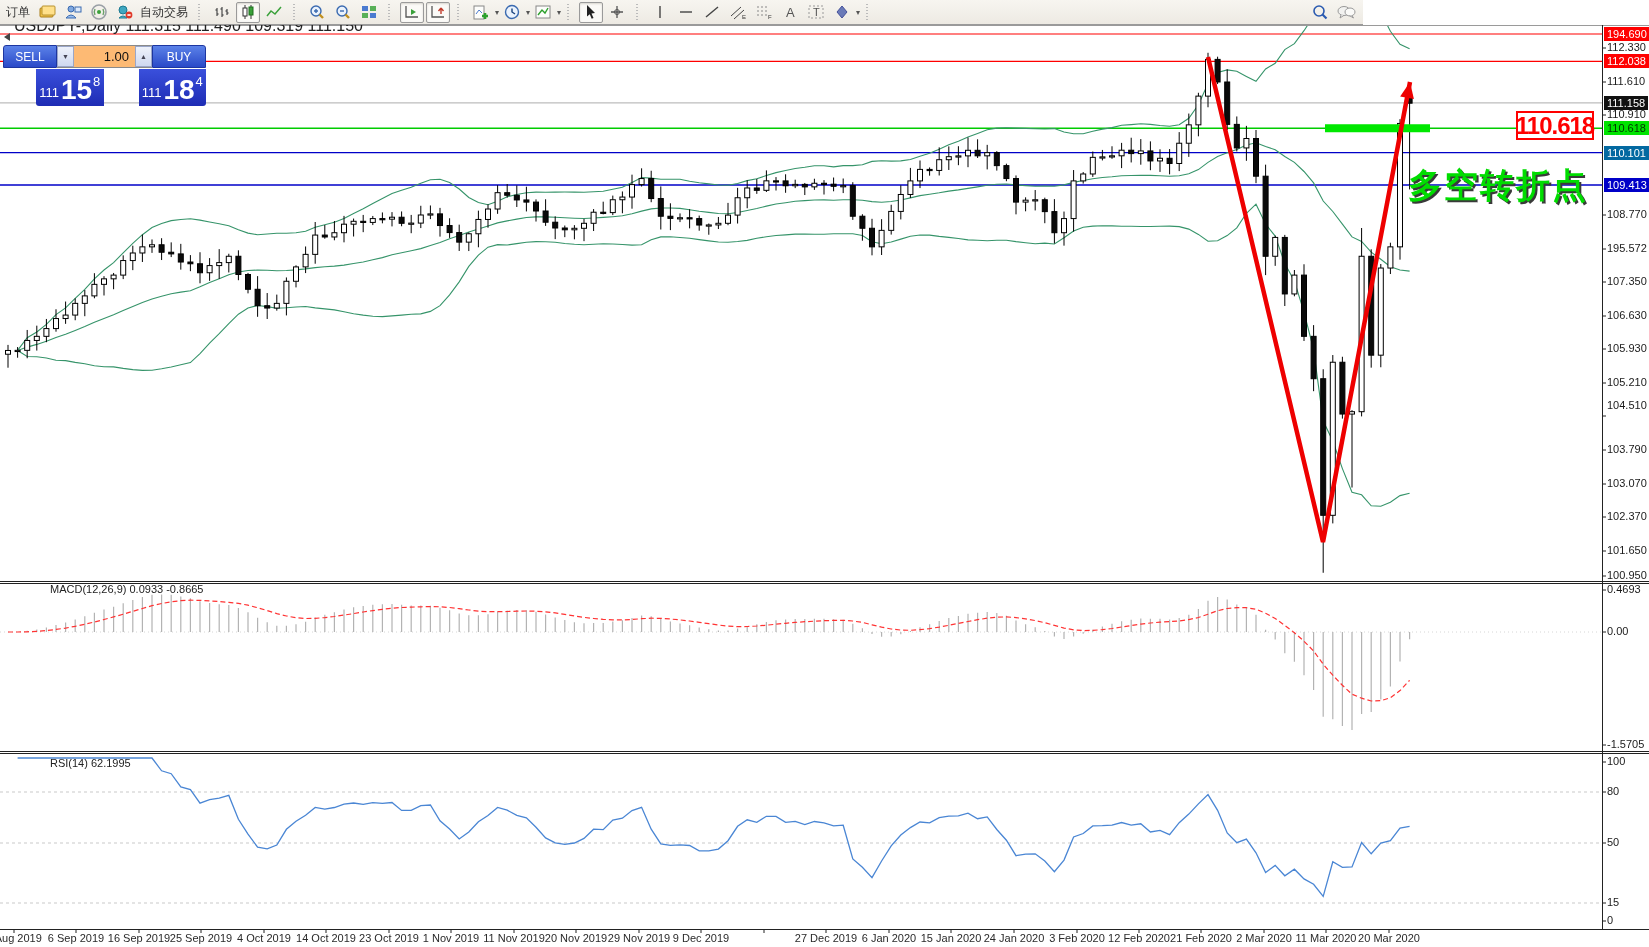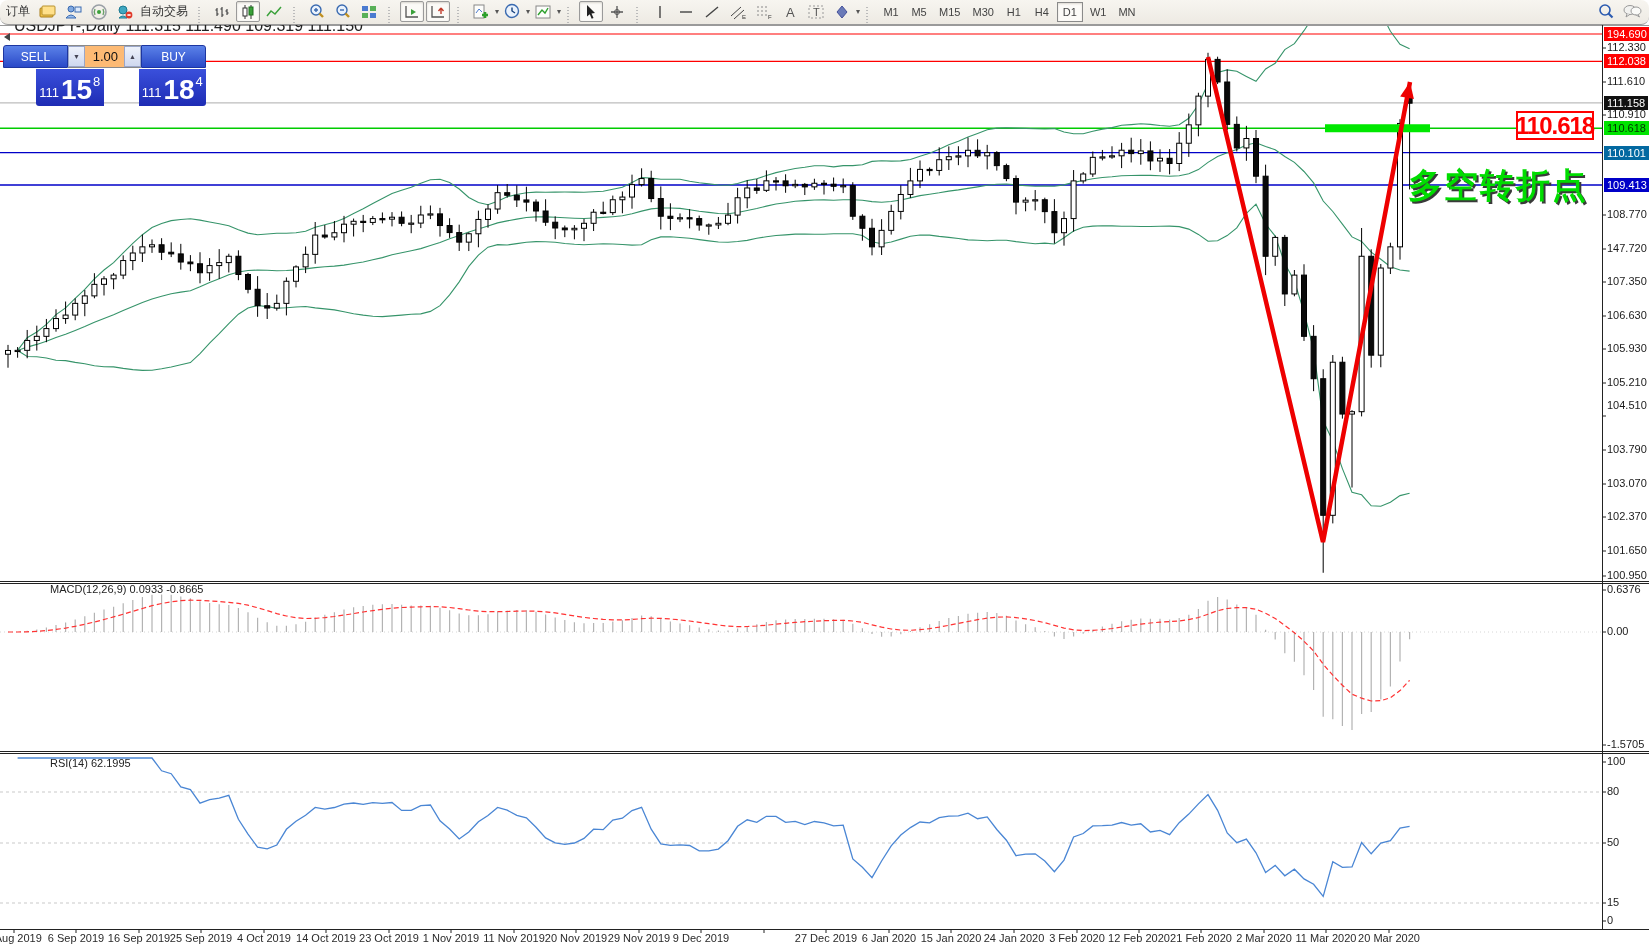--- a/index.html
+++ b/index.html
@@ -1,21 +1,21 @@
 <!DOCTYPE html>
 <html><head>
 <meta charset="utf-8">
 <style>
   * { margin:0; padding:0; box-sizing:border-box; }
   html,body { width:1649px; height:947px; overflow:hidden; background:#fff;
               font-family:"Liberation Sans", sans-serif; }
   
-  .toolbar { position:absolute; left:0; top:0; width:1649px; height:25px;
+  .toolbar { position:absolute; left:0; top:0; width:1363px; height:25px;
              background:linear-gradient(#f7f5f0,#edeae3); border-bottom:1px solid #9a9a9a;
-             display:flex; align-items:flex-end; font-size:12px; color:#333; z-index:40;border-radius:8px; }
+             display:flex; align-items:center; font-size:12px; color:#333; z-index:40; }
   .tgroup { display:flex; align-items:center; height:25px; padding:0 4px; }
   .grip { width:5px; height:17px; margin:0 3px 0 1px;
           background:repeating-linear-gradient(#bbb 0 1px, transparent 1px 3px);
           background-size:2px 100%; background-repeat:no-repeat; background-position:1px 0; }
   .tbtn { width:24px; height:21px; display:flex; align-items:center; justify-content:center;
           border:1px solid transparent; border-radius:2px; margin:0 1px; }
   .tbtn.active { border:1px solid #9a9a9a; background:#fbfaf7; box-shadow:inset 0 1px 2px #d8d5ce; }
   .tbtn svg { display:block; }
   .caret { font-size:8px; color:#555; margin-left:1px; }
   .tlabel { margin:0 4px 0 2px; white-space:nowrap; }
@@ -24,21 +24,21 @@
   .tf-btn.active { border:1px solid #8a8a8a; background:#fcfbf8; box-shadow:inset 0 1px 2px #ddd9d2; }
   .spacer { flex:1; }
   
   #chart-svg { position:absolute; left:0; top:0; z-index:1; }
   .chart-title { position:absolute; left:14px; top:17px; font-size:16px; color:#222; z-index:5; white-space:nowrap; }
   .collapse-tri { position:absolute; left:4px; top:33px; width:0; height:0; z-index:6;
                   border-top:4px solid transparent; border-bottom:4px solid transparent; border-right:6px solid #444; }
   
   .trade-panel { position:absolute; left:3px; top:45px; width:203px; z-index:30; }
   .tp-row1 { display:flex; height:23px; }
-  .tp-btn { width:65px; color:#fff; font-size:12px; display:flex; align-items:center; justify-content:center;
+  .tp-btn { width:54px; color:#fff; font-size:12px; display:flex; align-items:center; justify-content:center;
             background:linear-gradient(#5b82e8,#2a49c8); border:1px solid #1d36a0; }
   .tp-sell { border-radius:3px 0 0 0; }
   .tp-buy  { border-radius:0 3px 0 0; }
   .tp-spin { flex:1; display:flex; border-top:1px solid #8a8a8a; border-bottom:1px solid #8a8a8a; background:#fdba74; }
   .tp-step { width:17px; background:linear-gradient(#eef2fb,#cfd8ef); border:1px solid #9aa6c8;
              font-size:7px; color:#445; display:flex; align-items:center; justify-content:center; }
   .tp-vol  { flex:1; font-size:13px; color:#111; display:flex; align-items:center; justify-content:flex-end; padding-right:6px; }
   .tp-row2 { display:flex; height:37px; margin-top:1px; }
   .tp-price { width:100px; background:linear-gradient(#3a50dc,#1e2cb4); color:#fff; display:flex;
               align-items:flex-end; justify-content:center; padding-bottom:3px;margin-left:33px; }
@@ -777,31 +777,20 @@
         </svg>
       </span>
     <span class="tbtn">
       <svg width="16" height="16">
           <path d="M8 2 L13 8 L8 14 L3 8 Z" fill="#6a7ab8" stroke="#44509a"></path>
         </svg>
       </span>
     <span class="caret">▾</span>
   </div>
   <span class="grip"></span>
-  <div class="tgroup" id="tf-group">
-      <span class="tf-btn">M1</span>
-      <span class="tf-btn">M5</span>
-      <span class="tf-btn">M15</span>
-      <span class="tf-btn">M30</span>
-      <span class="tf-btn">H1</span>
-      <span class="tf-btn">H4</span>
-      <span class="tf-btn active">D1</span>
-      <span class="tf-btn">W1</span>
-      <span class="tf-btn">MN</span>
-    </div>
   <span class="spacer"></span>
   <div class="tgroup">
     <span class="tbtn">
       <svg width="18" height="17">
           <circle cx="8" cy="7" r="5" fill="none" stroke="#2a5ab0" stroke-width="1.6"></circle>
           <line x1="11.5" y1="10.5" x2="15.5" y2="14.5" stroke="#2a5ab0" stroke-width="2.2"></line>
         </svg>
       </span>
     <span class="tbtn">
       <svg width="20" height="17">
@@ -845,38 +834,38 @@
 <div class="ind-label" style="top:757px">RSI(14) 62.1995</div>
 
 <div class="callout">110.618</div>
 <div class="cn-note">多空转折点</div>
 
 <div id="axis-box">
     <div class="axis-label" style="top: 41px;">112.330</div>
     <div class="axis-label" style="top: 75px;">111.610</div>
     <div class="axis-label" style="top: 108px;">110.910</div>
     <div class="axis-label" style="top: 208px;">108.770</div>
-    <div class="axis-label" style="top: 242px;">147.720</div>
+    <div class="axis-label" style="top: 242px;">195.572</div>
     <div class="axis-label" style="top: 275px;">107.350</div>
     <div class="axis-label" style="top: 309px;">106.630</div>
     <div class="axis-label" style="top: 342px;">105.930</div>
     <div class="axis-label" style="top: 376px;">105.210</div>
     <div class="axis-label" style="top: 399px;">104.510</div>
     <div class="axis-label" style="top: 443px;">103.790</div>
     <div class="axis-label" style="top: 477px;">103.070</div>
     <div class="axis-label" style="top: 510px;">102.370</div>
     <div class="axis-label" style="top: 544px;">101.650</div>
     <div class="axis-label" style="top: 569px;">100.950</div>
     <div class="axis-badge" style="top: 27px; background: rgb(255, 0, 0); color: rgb(255, 255, 255);">194.690</div>
     <div class="axis-badge" style="top: 54px; background: rgb(255, 0, 0); color: rgb(255, 255, 255);">112.038</div>
     <div class="axis-badge" style="top: 96px; background: rgb(17, 17, 17); color: rgb(255, 255, 255);">111.158</div>
     <div class="axis-badge" style="top: 121px; background: rgb(0, 228, 0); color: rgb(0, 51, 0);">110.618</div>
     <div class="axis-badge" style="top: 146px; background: #0369a1; color: rgb(255, 255, 255);">110.101</div>
     <div class="axis-badge" style="top: 178px; background: rgb(0, 0, 200); color: rgb(255, 255, 255);">109.413</div>
-    <div class="axis-label" style="top: 583px;">0.6376</div>
+    <div class="axis-label" style="top: 583px;">0.4693</div>
     <div class="axis-label" style="top: 625px;">0.00</div>
     <div class="axis-label" style="top: 738px;">-1.5705</div>
     <div class="axis-label" style="top: 755px;">100</div>
     <div class="axis-label" style="top: 785px;">80</div>
     <div class="axis-label" style="top: 836px;">50</div>
     <div class="axis-label" style="top: 896px;">15</div>
     <div class="axis-label" style="top: 914px;">0</div>
   </div>
 <div id="dates-box">
     <div class="date-label" style="left: 14px;">8 Aug 2019</div>

